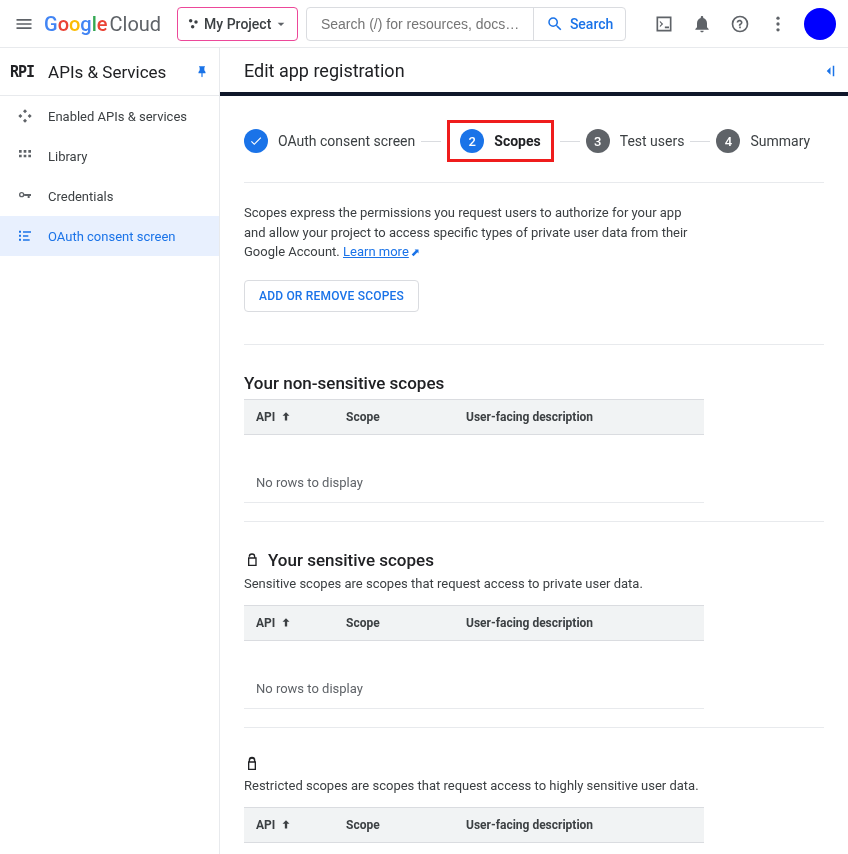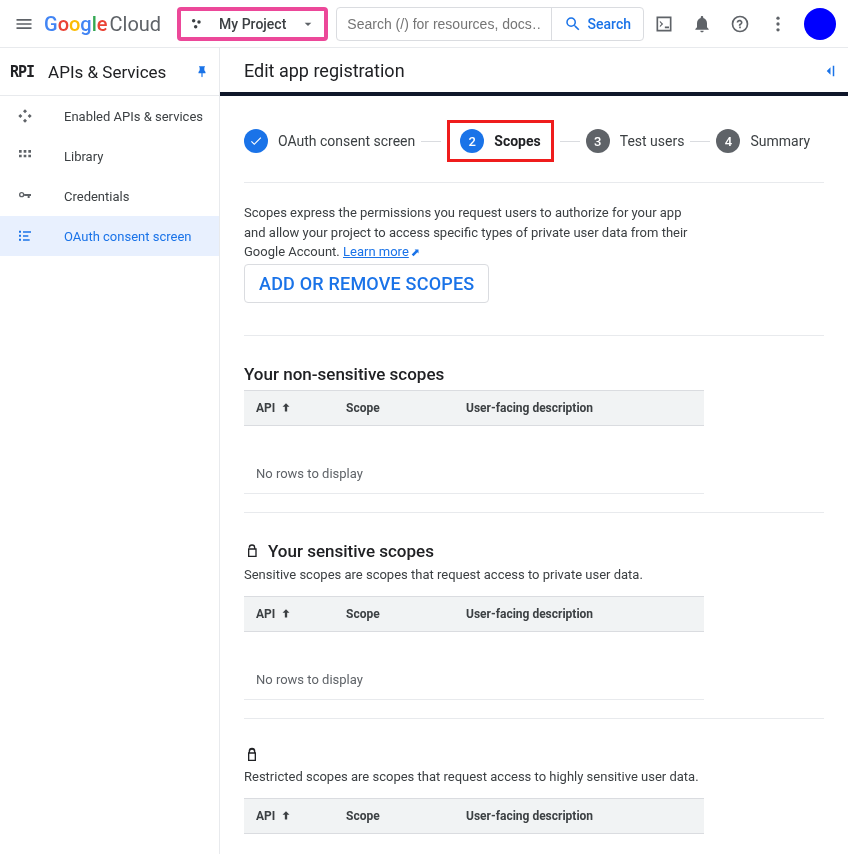--- a/index.html
+++ b/index.html
@@ -4,37 +4,37 @@
 <style>
   * { box-sizing: border-box; margin: 0; padding: 0; }
   body { font-family: 'Google Sans', Roboto, Arial, sans-serif; font-size: 14px; color: #202124; background: #fff; width: 848px; }
   
   
   .topbar { display: flex; align-items: center; height: 48px; padding: 0 12px; border-bottom: 1px solid #e8eaed; gap: 8px; }
   .hamburger { width: 24px; height: 24px; display:flex; align-items:center; justify-content:center; cursor:pointer; color:#5f6368;}
   .logo { display:flex; align-items:center; font-size: 20px; font-weight: 400; margin-right: 8px; }
   .logo-g { display:flex; font-weight:500; }
   .logo-cloud { color:#5f6368; margin-left:2px; }
-  .project-selector { display:flex; align-items:center; border:4px solid #ec4899; border-radius:4px; height:34px; padding:0 8px; gap:14px; cursor:pointer; font-weight:500; color:#3c4043; }
+  .project-selector { display:flex; align-items:center; border:1px solid #ec4899; border-radius:4px; height:34px; padding:0 8px; gap:2px; cursor:pointer; font-weight:500; color:#3c4043; }
   .project-selector svg { width:16px; height:16px; }
   .search-wrap { display:flex; align-items:center; border:1px solid #dadce0; border-radius:4px; height:34px; flex:1; max-width:320px; }
   .search-input { border:none; outline:none; flex:1; padding:0 10px; font-size:14px; color:#5f6368; background:transparent; width: 200px; text-align: center;}
   .search-btn { display:flex; align-items:center; gap:6px; border-left:1px solid #dadce0; height:100%; padding:0 12px; color:#1a73e8; font-weight:500; cursor:pointer; }
   .topbar-icons { display:flex; align-items:center; gap:14px; margin-left:auto; color:#5f6368; }
   .topbar-icons > * { cursor:pointer; display:flex; align-items:center; justify-content:center; width:24px; height:24px;}
   .avatar { width:32px; height:32px; border-radius:50%; background:#0000ff; }
   
   
   .layout { display:flex; }
   .sidebar { width:220px; border-right:1px solid #e8eaed; min-height: 806px; }
   .sidebar-header { display:flex; align-items:center; height:48px; padding:0 10px; border-bottom:1px solid #e8eaed; gap:14px; }
   .sidebar-header .title { font-size:17px; font-weight:400; color:#202124; flex:1; }
   .api-icon { font-family: monospace; font-weight: bold; font-size: 15px; letter-spacing: -1px;}
   .pin-icon { color:#1a73e8; }
-  .nav-item { display:flex; align-items:center; height:40px; padding:0 16px; gap:30px; font-size:13px; color:#3c4043; cursor:pointer;text-align:center; }
+  .nav-item { display:flex; align-items:center; height:40px; padding:0 16px; gap:14px; font-size:13px; color:#3c4043; cursor:pointer;text-align:center; }
   .nav-item.active { background:#e8f0fe; color:#1a73e8; }
   .nav-item .nav-icon { width:18px; display:flex; justify-content:center; color:#5f6368; }
   .nav-item.active .nav-icon { color:#1a73e8; }
   
   
   .main { flex:1; position:relative; }
   .main-header { display:flex; align-items:center; height:48px; padding:0 24px; border-bottom:4px solid #0f172a; }
   .main-header h1 { font-size:18px; font-weight:400; }
   .collapse-btn { position:absolute; right:10px; top:14px; color:#1a73e8; cursor:pointer; }
   
@@ -47,21 +47,21 @@
   .step-label.active { font-weight:700; color:#202124; }
   .step-connector { width:20px; height:1px; background:#dadce0; margin:0 6px; }
   .step-highlight { border:3px solid #ef1c1c; padding:6px 10px; display:flex; align-items:center; gap:10px; }
   
   .content { padding: 0 24px; }
   .intro-block { border-top:1px solid #e8eaed; padding: 20px 0 8px; }
   .intro-text { font-size:13px; color:#3c4043; line-height:1.5; max-width: 460px; }
   .intro-text a { color:#1a73e8; text-decoration:underline; }
   .ext-link-icon { color:#1a73e8; font-size:11px; margin-left:2px;}
   
-  .add-btn { display:inline-block; margin:2px 0 24px; border:1px solid #dadce0; border-radius:4px; padding:8px 14px; color:#1a73e8; font-weight:500; font-size:18px; cursor:pointer; letter-spacing:.2px; }
+  .add-btn { display:inline-block; margin:18px 0 24px; border:1px solid #dadce0; border-radius:4px; padding:8px 14px; color:#1a73e8; font-weight:500; font-size:12px; cursor:pointer; letter-spacing:.2px; }
   
   .section { border-top:1px solid #e8eaed; padding:28px 0 18px; }
   .section h2 { font-size:17px; font-weight:500; color:#202124; display:flex; align-items:center; gap:8px; margin-bottom:6px;}
   .section-desc { font-size:13px; color:#3c4043; margin-bottom:14px; }
   
   .table { width:100%; max-width:460px; }
   .table-head { display:flex; background:#f1f3f4; border-top:1px solid #dadce0; border-bottom:1px solid #dadce0; }
   .th { padding:10px 12px; font-size:12px; font-weight:700; color:#3c4043; display:flex; align-items:center; gap:4px;}
   .th.api { width:90px; }
   .th.scope { width:120px; }

